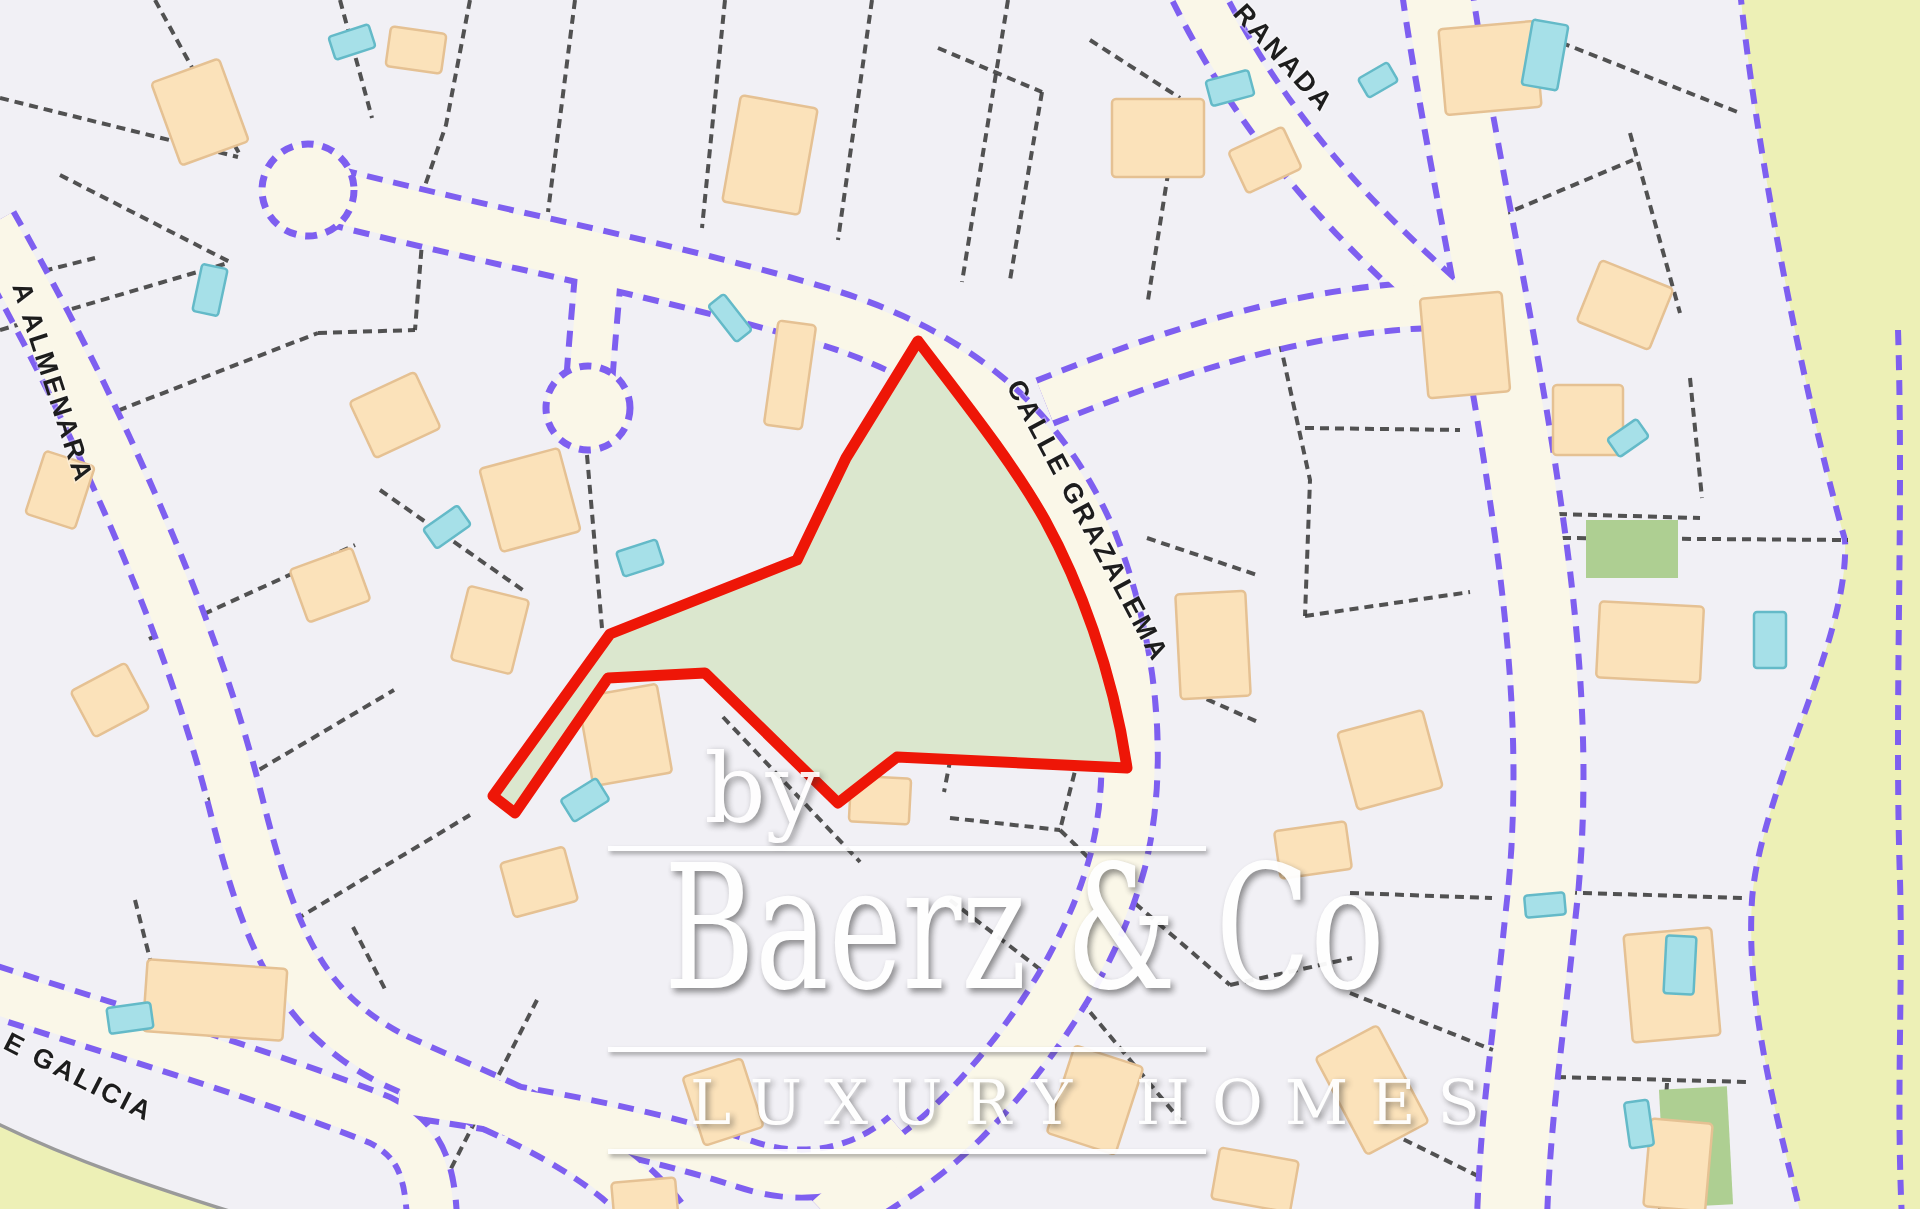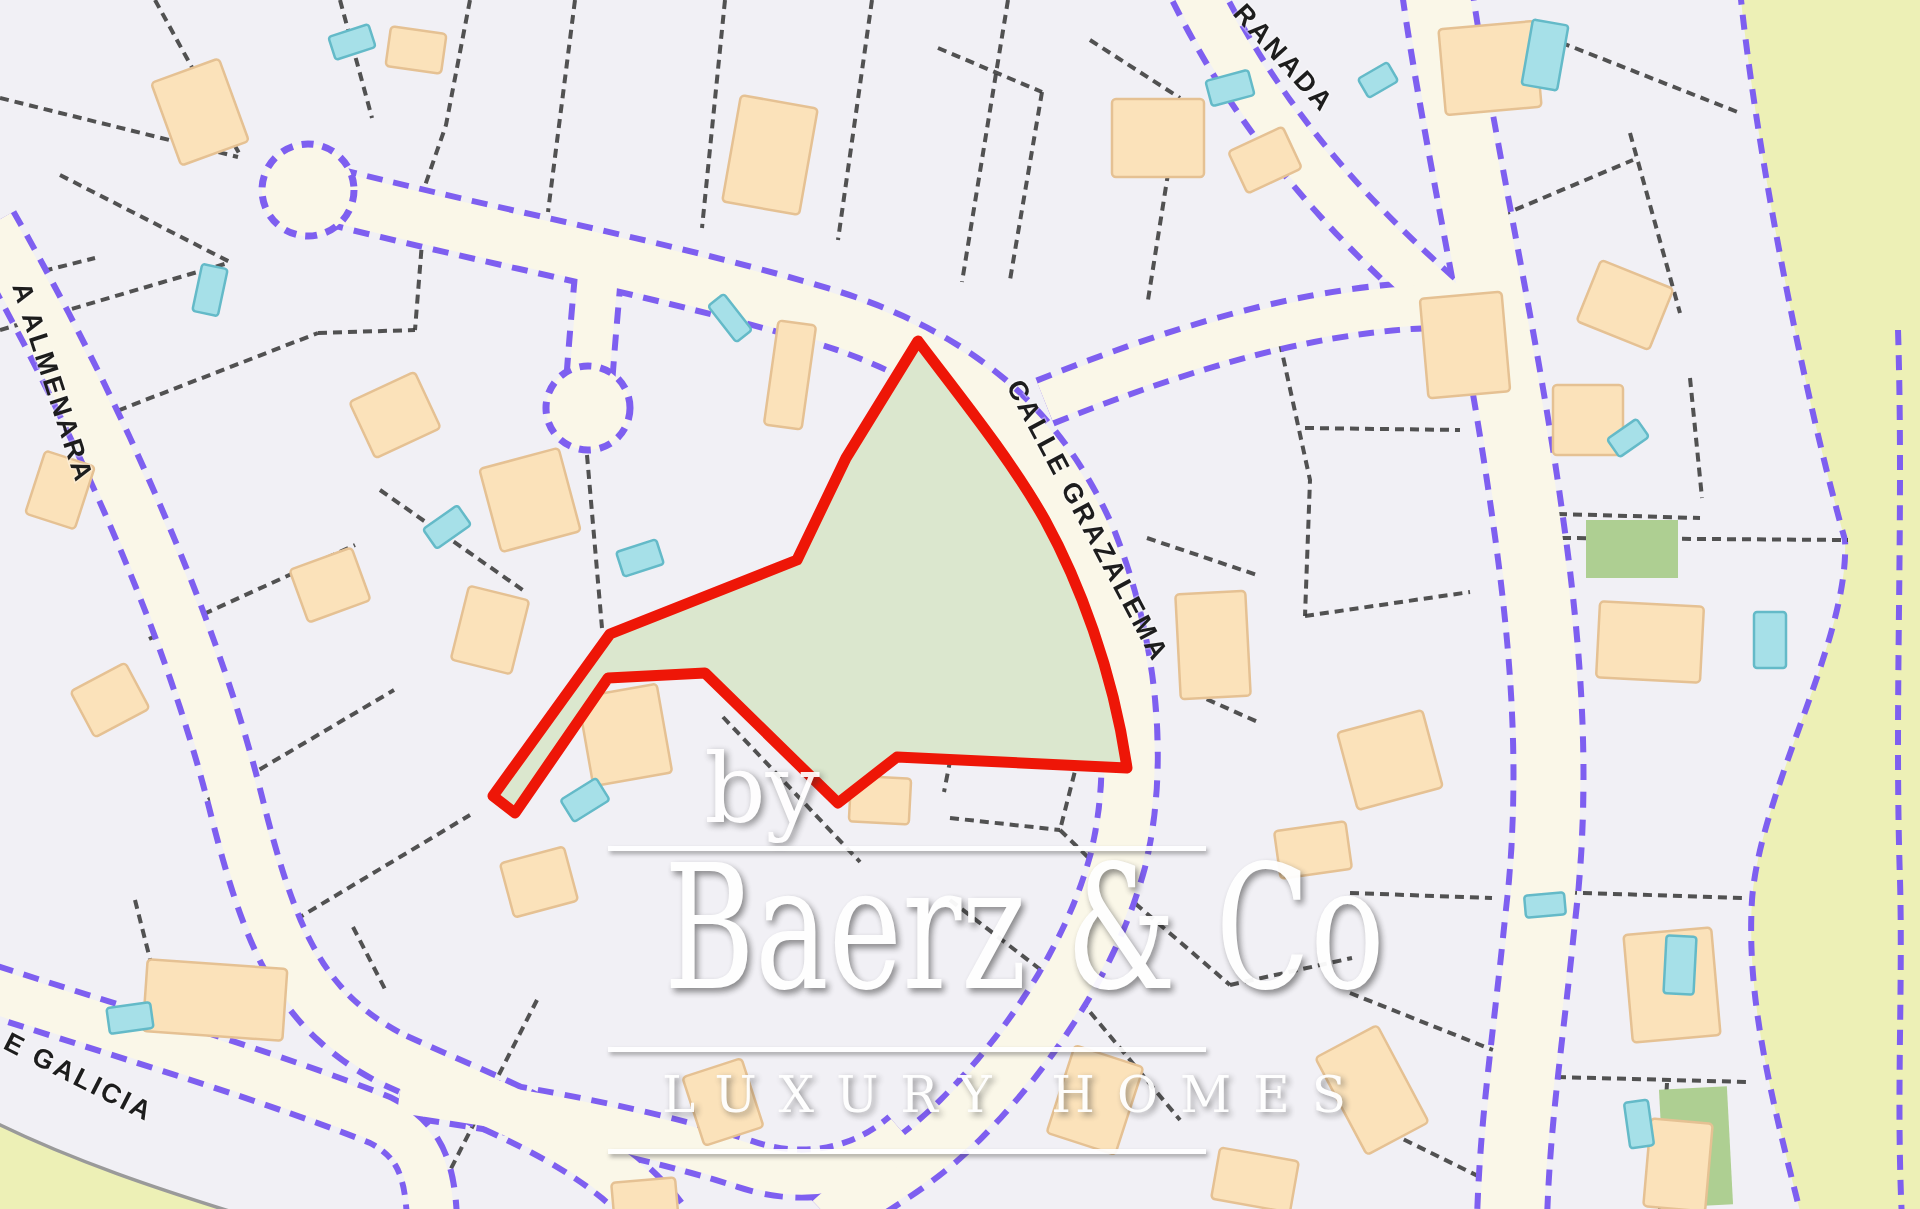--- a/index.html
+++ b/index.html
@@ -26,21 +26,21 @@
   .wm-by{position:absolute;left:662px;top:716px;width:200px;text-align:center;font-size:96px;
          opacity:.93;text-shadow:3px 3px 7px rgba(40,40,40,.55);margin-top:17px;}
   .wm-line{position:absolute;left:608px;width:598px;height:5px;background:rgba(255,255,255,.92);
            box-shadow:2px 3px 4px rgba(70,70,70,.45);}
   .wm-line-1{top:846px;}
   .wm-line-2{top:1047px;}
   .wm-line-3{top:1149px;}
   .wm-brand{position:absolute;left:552px;top:850px;width:800px;height:165px;line-height:158px;
             text-align:center;font-size:172px;transform:scaleX(.72);transform-origin:50% 50%;
             opacity:.95;text-shadow:4px 4px 8px rgba(40,40,40,.55);white-space:nowrap;}
-  .wm-tagline{position:absolute;left:640px;top:1066px;width:580px;text-align:center;font-size:50px;
+  .wm-tagline{position:absolute;left:668px;top:1066px;width:580px;text-align:center;font-size:62px;
               letter-spacing:22px;text-indent:22px;opacity:.95;text-shadow:3px 3px 6px rgba(40,40,40,.5);
               white-space:nowrap;}
 </style>
 </head>
 <body>
 
 <div class="stage">
   <svg width="1920" height="1209" viewBox="0 0 1920 1209">
 
     <g>

